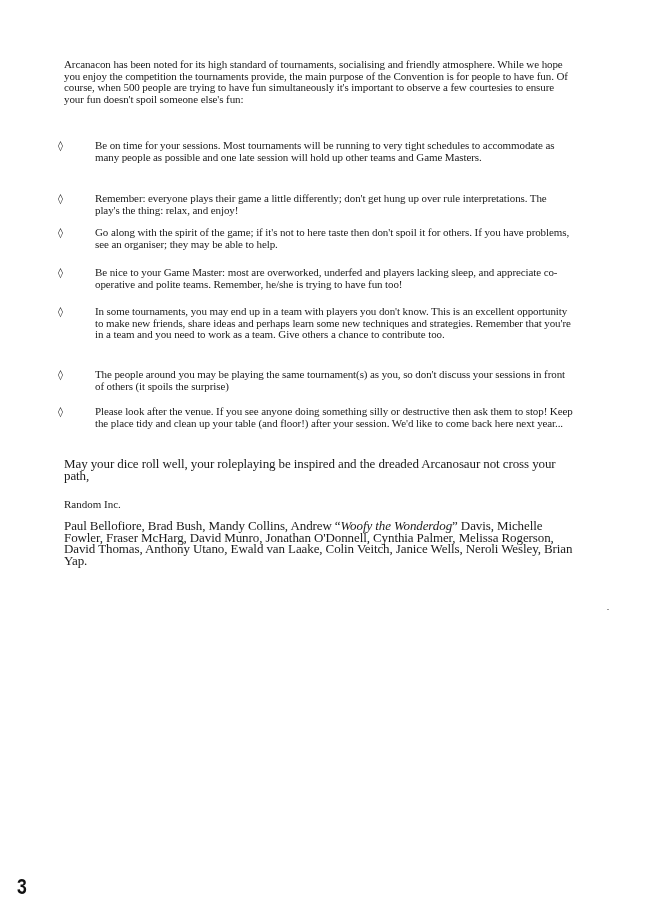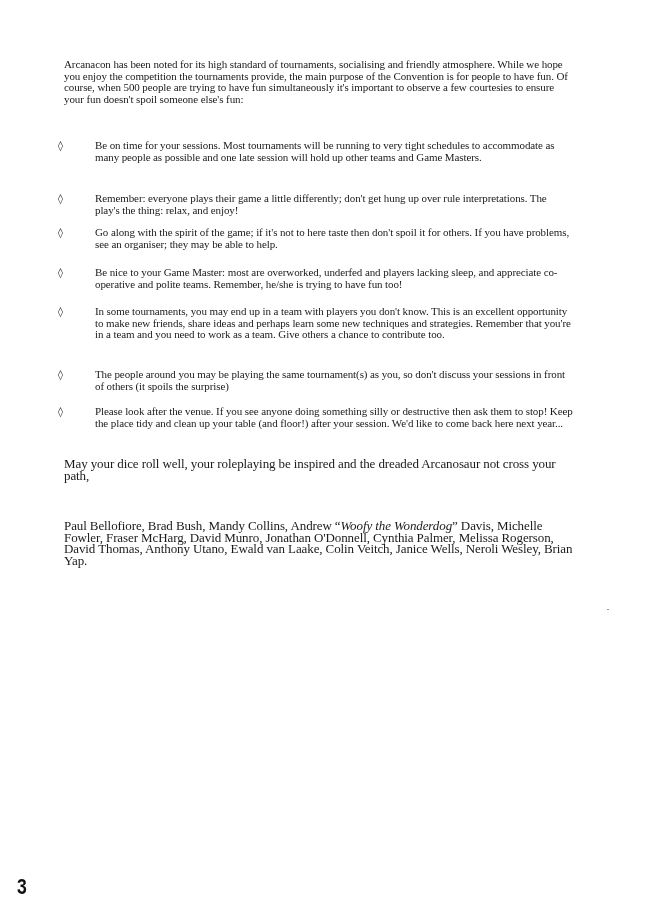--- a/index.html
+++ b/index.html
@@ -76,19 +76,20 @@
       <span class="text">The people around you may be playing the same tournament(s) as you, so don't discuss your sessions in front of others (it spoils the surprise)</span>
     </div>
     <div class="bullet" style="top:266px">
       <span class="mark">◊</span>
       <span class="text">Please look after the venue. If you see anyone doing something silly or destructive then ask them to stop! Keep the place tidy and clean up your table (and floor!) after your session. We'd like to come back here next year...</span>
     </div>
   </div>
 
   <p class="closing" style="margin:0">May your dice roll well, your roleplaying be inspired and the dreaded Arcanosaur not cross your path,</p>
 
+  <p class="signoff" style="margin:0">Random Inc.</p>
 
   <p class="credits" style="margin:0"><span>Paul Bellofiore, Brad Bush, Mandy Collins, Andrew “</span><em>Woofy the Wonderdog</em><span>” Davis, Michelle Fowler, Fraser McHarg, David Munro, Jonathan O'Donnell, Cynthia Palmer, Melissa Rogerson, David Thomas, Anthony Utano, Ewald van Laake, Colin Veitch, Janice Wells, Neroli Wesley, Brian Yap.</span></p>
 
   <div class="speck" style="left:607px; top:593px"></div>
 
   <div class="pagenum">3</div>
 </div>
 
 </body></html>

